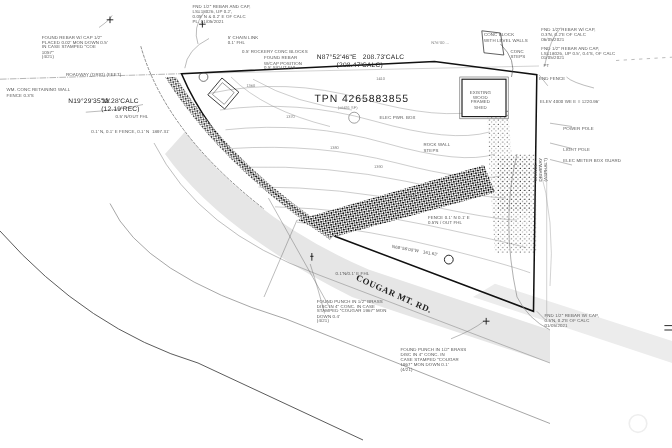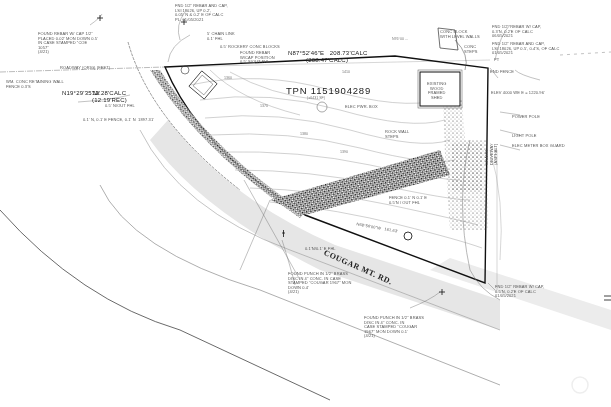--- a/index.html
+++ b/index.html
@@ -107,21 +107,21 @@
     <line x1="439" y1="292" x2="445" y2="292"></line>
         <line x1="442" y1="289" x2="442" y2="295"></line>
     <line x1="282" y1="233" x2="285" y2="233"></line>
         <line x1="283.5" y1="230" x2="283.5" y2="237"></line>
   </g>
 
   <line x1="604" y1="296" x2="611" y2="296" stroke="#111" stroke-width="0.8"></line>
   <line x1="604" y1="300" x2="611" y2="300" stroke="#111" stroke-width="0.8"></line>
 </svg>
 
-<div class="tpn" style="left:286px;top:85px;">TPN 1151904289</div>
+<div class="tpn" style="left:286px;top:85px;">TPN 4265883855</div>
 <div class="small" style="left:307px;top:96px;">(±6431 SF)</div>
 <div class="road" style="left:326px;top:248px;">COUGAR MT. RD.</div>
 
 <div class="bearing" style="left:288px;top:50px;">N87°52'46"E   208.73'CALC</div>
 <div class="bearing" style="left:306px;top:57px;">(208.47'CALC)</div>
 <div class="bearing" style="left:62px;top:90px;">N19°29'35"W</div>
 <div class="bearing" style="left:92px;top:90px;">12.28'CALC</div>
 <div class="bearing" style="left:92px;top:97px;">(12.19'REC)</div>
 <div class="small" style="left:392px;top:37px;">N76°00 ...</div>
 

